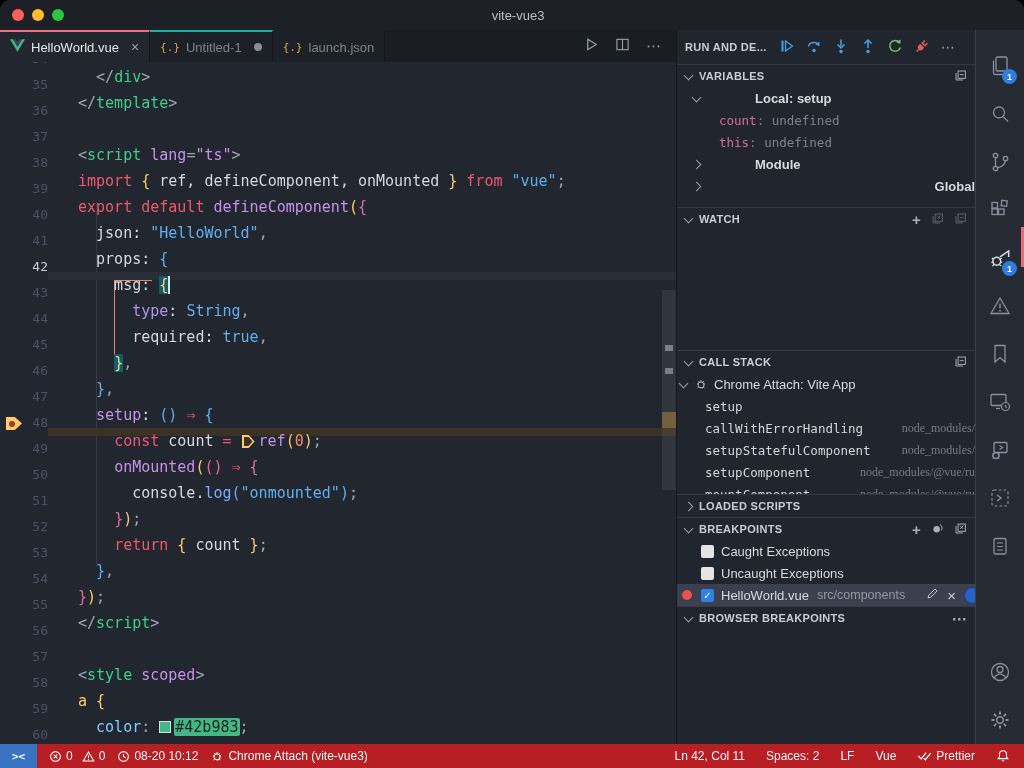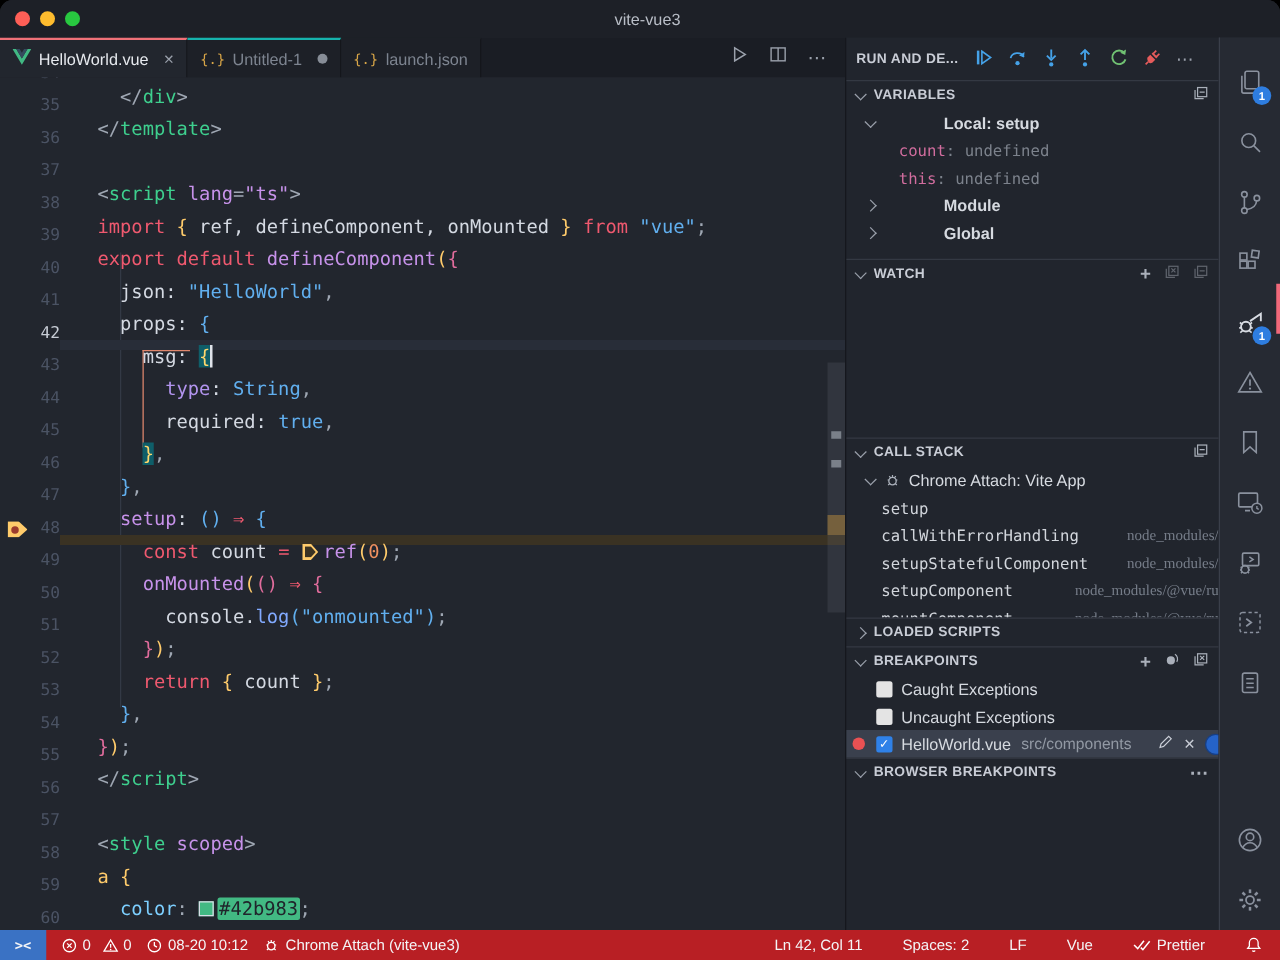--- a/index.html
+++ b/index.html
@@ -76,21 +76,21 @@
   .scope-label{font-weight:bold;padding-left:48px;}
   .mono{font-family:"DejaVu Sans Mono",monospace;font-size:12.5px;}
   .vname{color:#d16d9e;}
   .vval{color:#7c828c;}
   .vars-body{padding-bottom:10px;}
   .watch-body{height:120px;}
   .stack-body{height:121px;overflow:hidden;}
   .frow{height:22px;display:flex;align-items:center;padding-left:28px;overflow:hidden;white-space:nowrap;}
   .fname{color:#d2d6dc;flex:none;}
   .fpath{color:#767d89;font-size:12px;margin-left:auto;padding-left:10px;overflow:hidden;flex:none;font-family:Liberation Serif, serif;}
-  .sess{padding-left:14px;}
+  .sess{padding-left:1px;}
   .sess .buglbl{margin-left:6px;}
   .bp-body{padding-bottom:0;}
   .bprow{height:22px;display:flex;align-items:center;padding-left:24px;position:relative;color:#d6dae0;overflow:hidden;}
   .bprow.sel{background:#3a404d;}
   .cb{width:13px;height:13px;background:#e4e4e4;border-radius:2px;margin-right:7px;flex:none;display:flex;align-items:center;justify-content:center;font-size:10px;color:#fff;}
   .cb.checked{background:#2f81e8;}
   .bpdot{position:absolute;left:5px;width:10px;height:10px;border-radius:50%;background:#e95153;}
   .bppath{color:#9299a4;margin-left:8px;font-size:12.5px;}
   .bpacts{margin-left:auto;display:flex;align-items:center;gap:8px;padding-right:2px;}
   .bpbadge{width:17px;height:17px;border-radius:50%;background:#2563c9;flex:none;margin-right:-8px;border:1px solid #173f85;}
@@ -100,21 +100,21 @@
   .ai svg{display:block;}
   .badge{position:absolute;right:7px;bottom:6px;min-width:15px;height:15px;border-radius:8px;background:#2e7de0;color:#fff;
     font-size:9px;font-weight:bold;display:flex;align-items:center;justify-content:center;padding:0 3px;}
   .ai-bottom{margin-top:auto;}
   .act-ind{position:absolute;right:0;top:197px;width:3px;height:40px;background:#f0687a;}
   
   .statusbar{height:24px;background:#b81f24;display:flex;align-items:center;font-size:12px;color:#f4f5f7;}
   .remote{height:24px;background:#3a72c4;display:flex;align-items:center;justify-content:center;width:37px;font-weight:bold;
     font-family:"DejaVu Sans Mono",monospace;font-size:11px;transform:skewX(0);flex:none;}
   .sb-item{display:flex;align-items:center;gap:4px;margin-left:12px;white-space:nowrap;}
-  .sb-right{margin-left:auto;display:flex;align-items:center;gap:32px;padding-right:14px;}
+  .sb-right{margin-left:auto;display:flex;align-items:center;gap:21px;padding-right:14px;}
   .sb-right .sb-item{margin-left:0;}
 </style>
 </head>
 <body>
 
 <div class="window">
 
   <div class="titlebar">
     <div class="lights">
       <span class="light l-red"></span>
@@ -361,21 +361,21 @@
             </div>
             <div class="trow" style="padding-left: 42px;">
               <span class="mono vname">this</span>
               <span class="mono vval">:&nbsp;</span>
               <span class="mono vval">undefined</span>
             </div>
             <div class="trow" style="padding-left: 14px;">
               <span class="chev right"></span>
               <span class="scope-label">Module</span>
             </div>
-            <div class="trow" style="padding-left: 14px;">
+            <div class="trow" style="padding-left: 14px; justify-content: space-between;">
               <span class="chev right"></span>
               <span class="scope-label">Global</span>
             </div>
           </div>
       </div>
 
       <div class="sect">
         <div class="sect-head">
           <span class="chev"></span>
           <span>WATCH</span>

